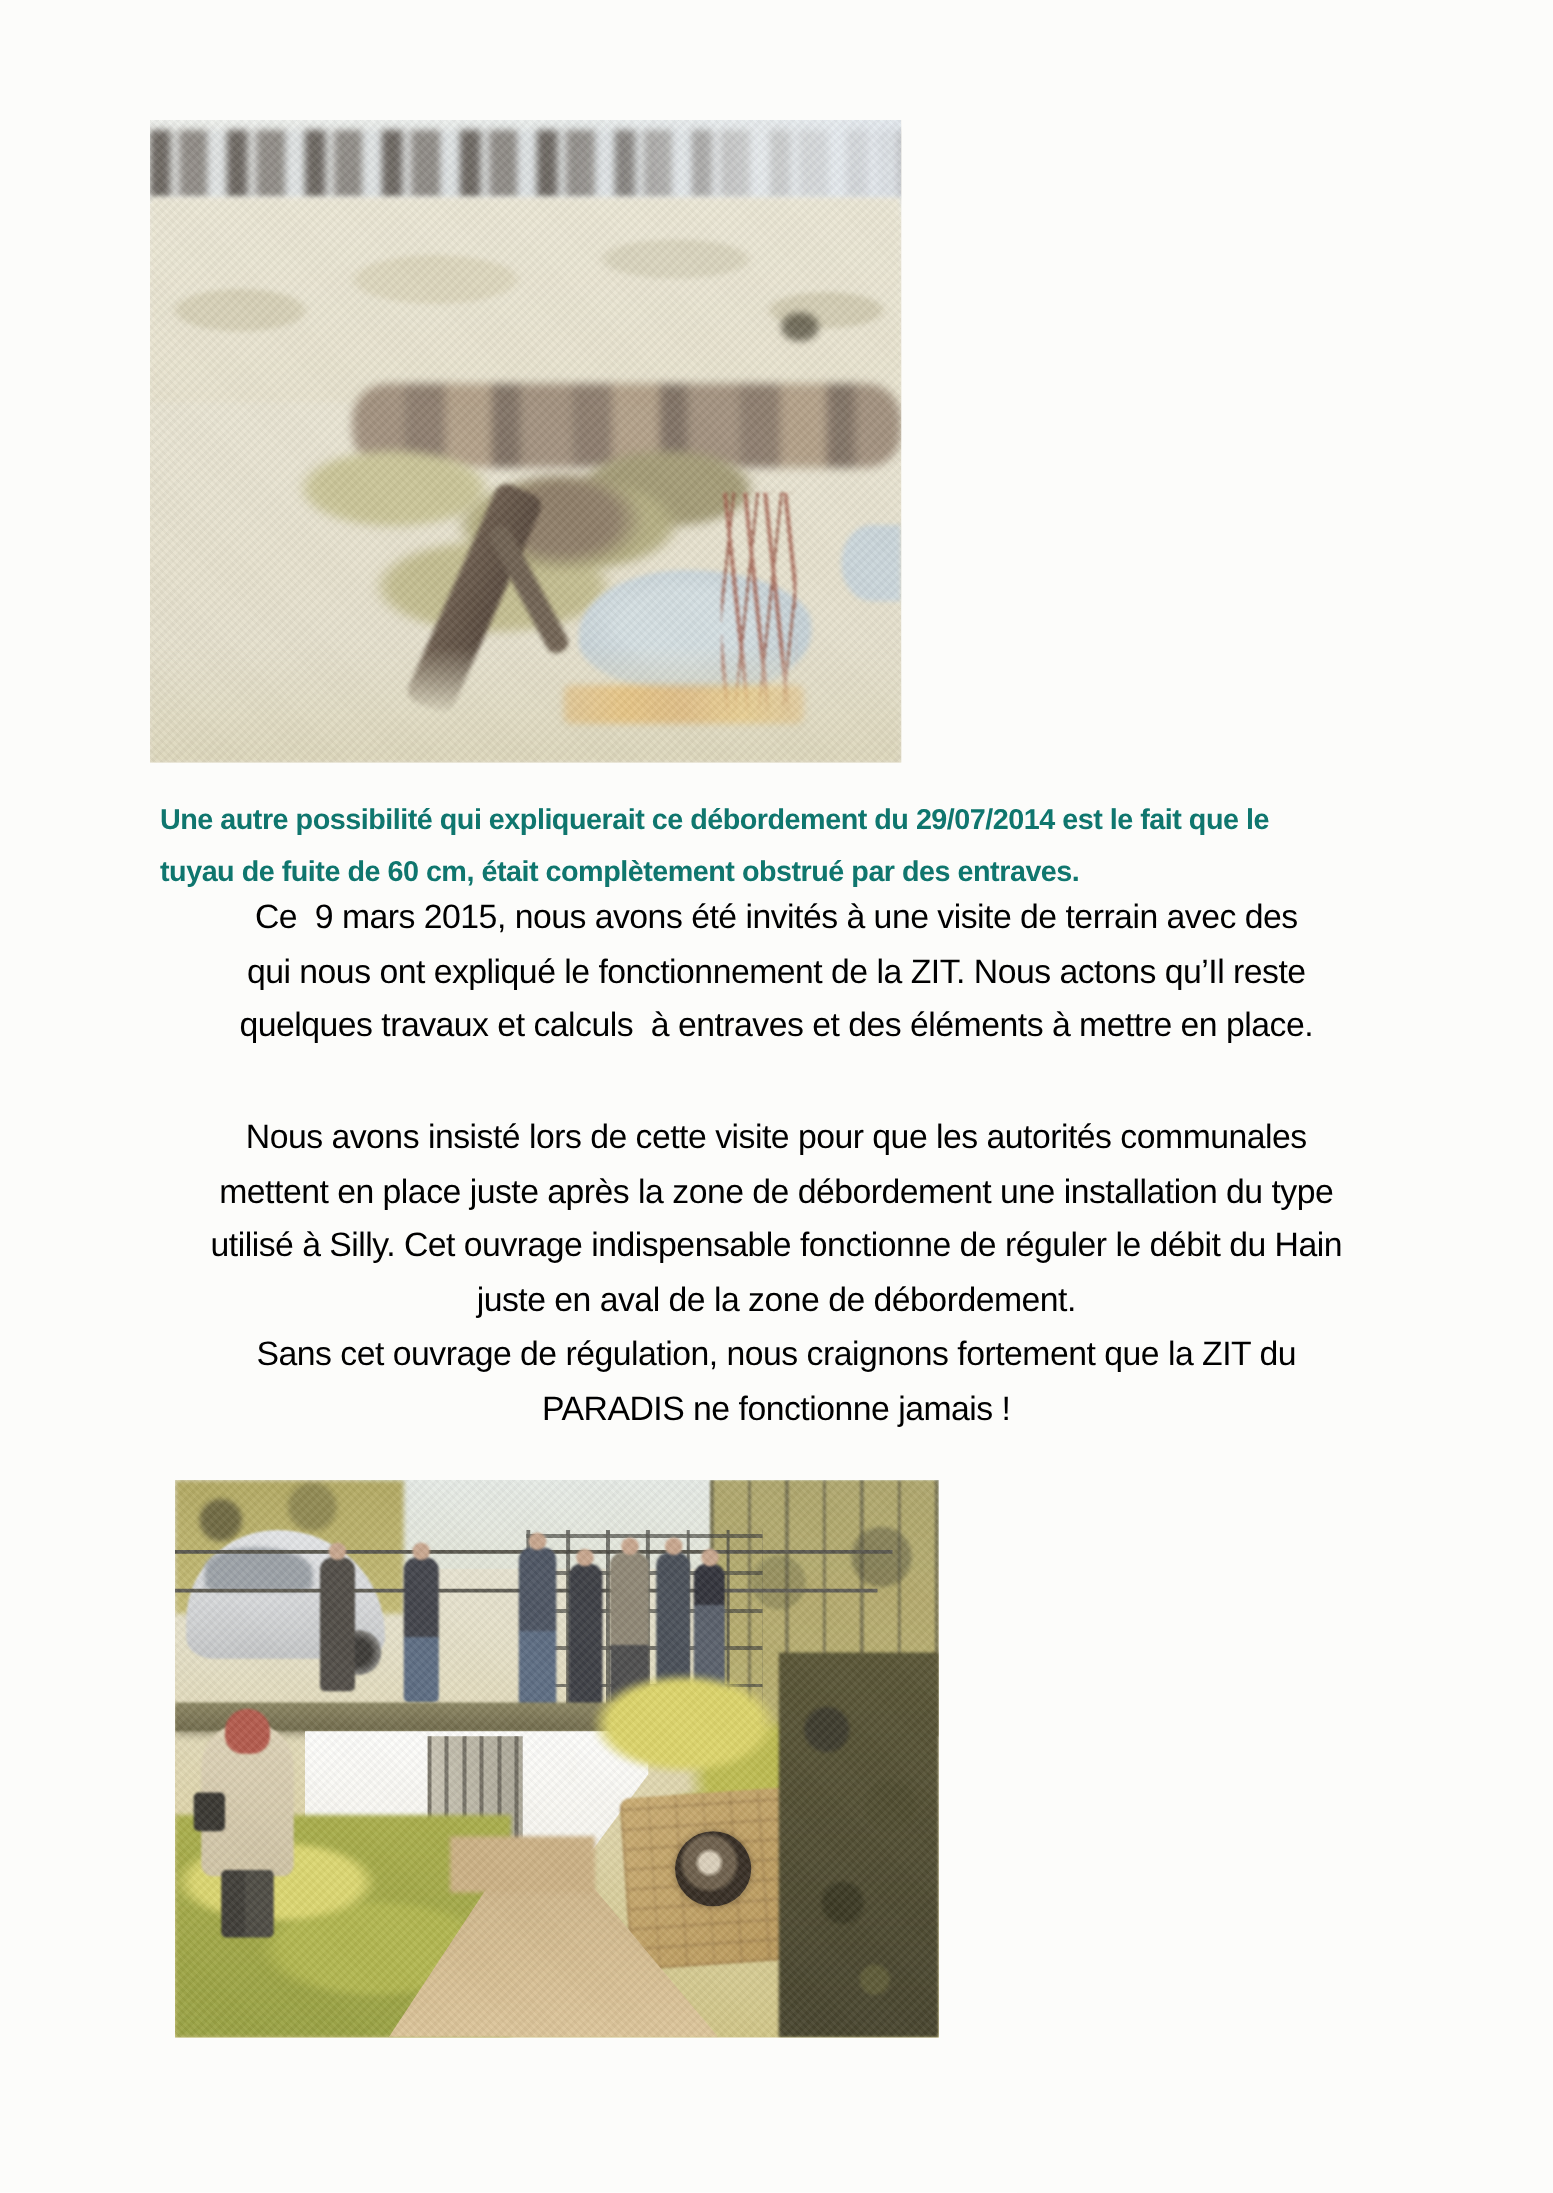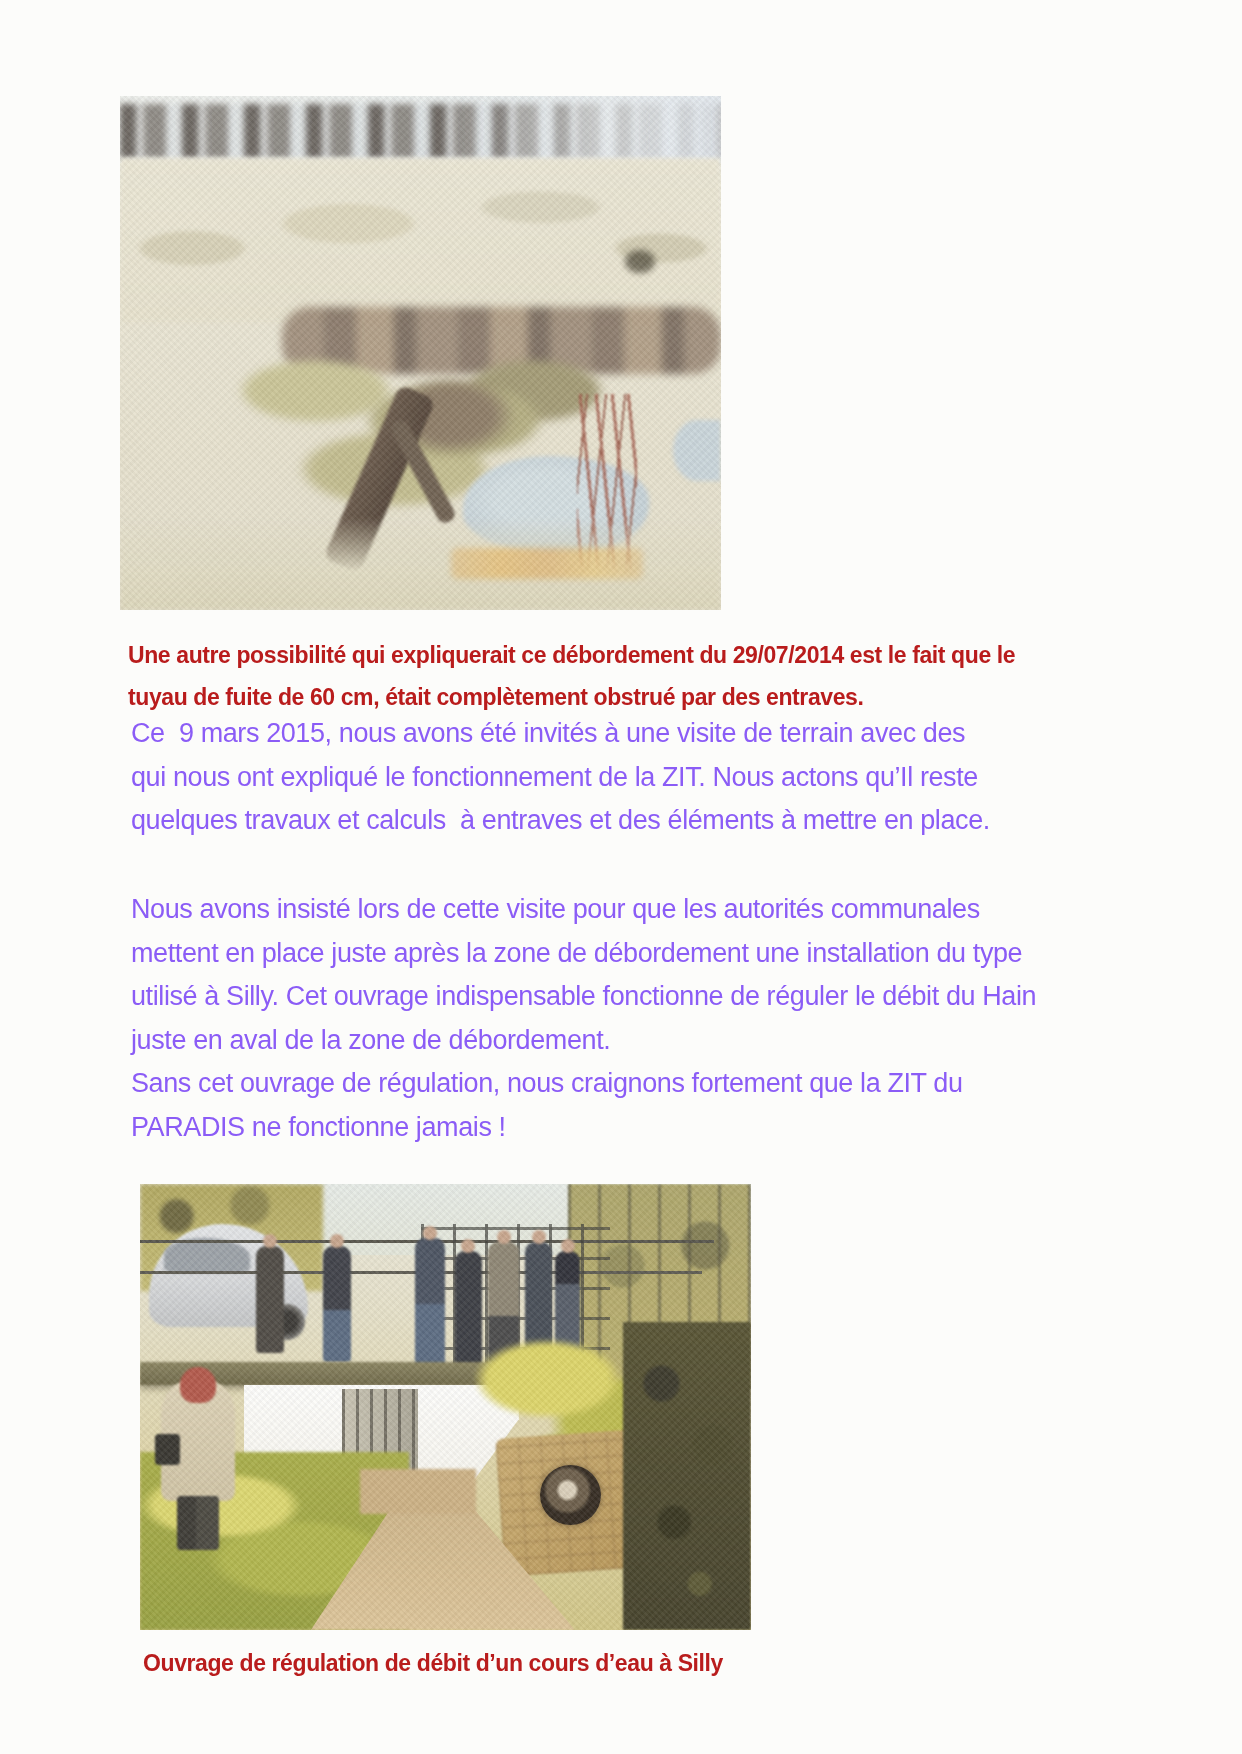--- a/index.html
+++ b/index.html
@@ -11,27 +11,28 @@
     overflow:hidden;
   }
   
   .textblock{position:absolute;color:#3f3e3a;}
   .line{white-space:pre;}
   .caption{
     font-weight:bold;
     font-size:23px;
     letter-spacing:-0.4px;
     line-height:42px;
-    color:#b91c1c;
+    color:#0f766e;
   }
   .bodytext{
     font-size:27px;
     letter-spacing:-0.4px;
     line-height:43.5px;
-    color:#8b5cf6;
+    color:#000000;
+    text-align:center;
   }
   
   .photo{position:absolute;overflow:hidden;}
   .photo *{position:absolute;}
   .photo::after{ 
     content:"";position:absolute;inset:0;
     background:
       repeating-linear-gradient(45deg, rgba(255,255,255,.05) 0 2px, rgba(90,80,70,.04) 2px 4px),
       repeating-linear-gradient(-45deg, rgba(255,255,255,.04) 0 3px, rgba(60,60,80,.03) 3px 6px);
     pointer-events:none;
@@ -245,17 +246,14 @@
     <div class="p2-bush"></div>
     <div class="p2-grass-bl"></div>
     <div class="p2-path"></div>
     <div class="p2-path-up"></div>
     <div class="p2-coat"></div>
     <div class="p2-scarf"></div>
     <div class="p2-legs"></div>
     <div class="p2-bag"></div>
   </div>
 
-  <div class="textblock caption" style="left:143px;top:1642px;width:800px;">
-    <div class="line">Ouvrage de régulation de débit d’un cours d’eau à Silly</div>
-  </div>
 
 </div>
 
 </body></html>

